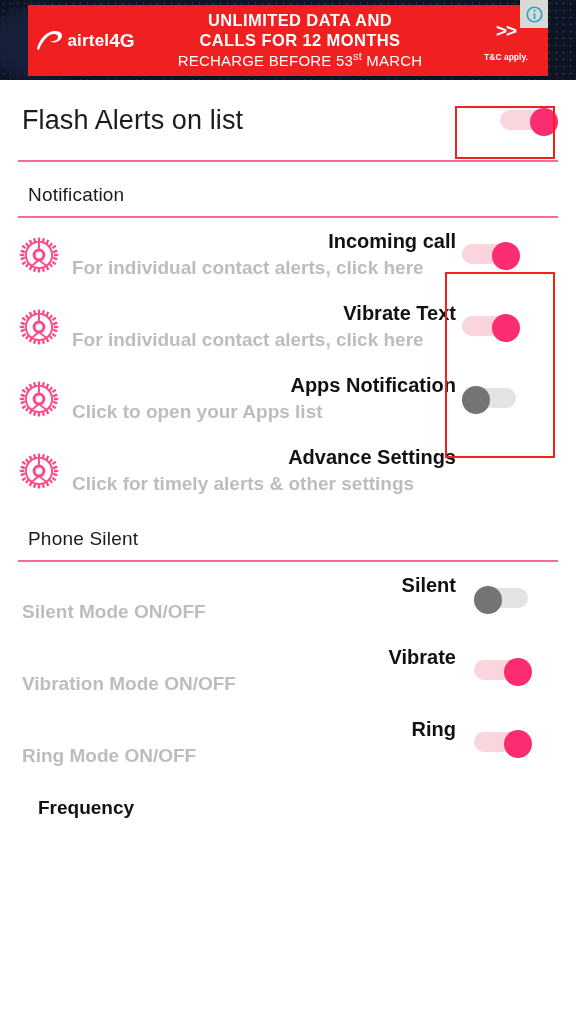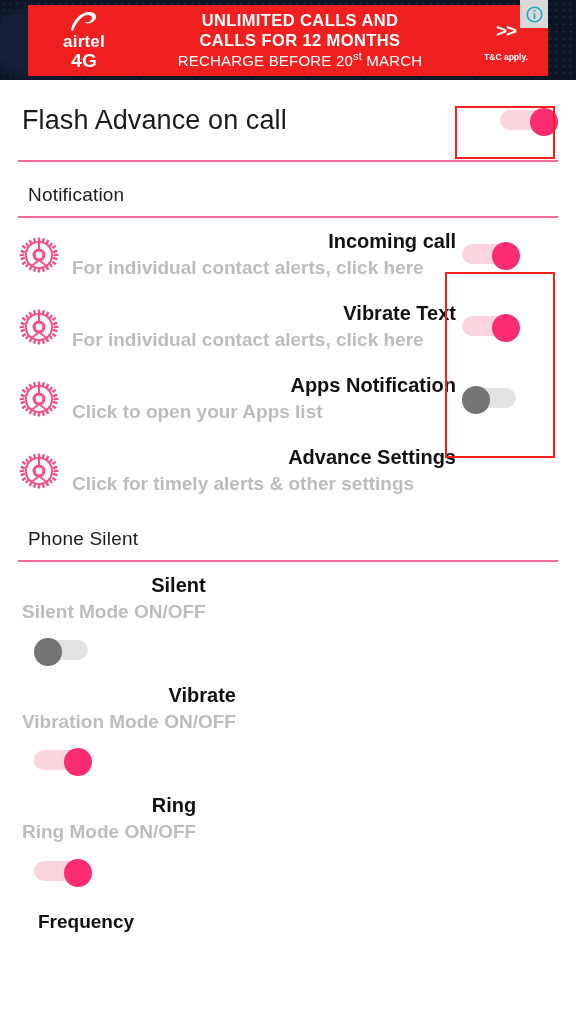--- a/index.html
+++ b/index.html
@@ -30,21 +30,21 @@
     background: #16203a; filter: blur(6px);
   }
   .ad-red {
     position: absolute; left: 28px; top: 5px;
     width: 520px; height: 71px;
     background: #f02020;
     display: flex; align-items: center;
   }
   .ad-logo {
     width: 112px; flex: none;
-    display: flex; flex-direction: column;
+    display: flex; 
     align-items: center; justify-content: center;
     color: #fff;
   }
   .ad-swoosh { width: 34px; height: 22px; display:block; margin-bottom:1px; }
   .ad-brand {
     font-size: 17px; font-weight: 700; line-height: 1.02;
     letter-spacing: .2px; color:#fff;
   }
   .ad-4g { font-size: 19px; font-weight: 700; line-height: 1.05; color:#fff; }
   .ad-copy {
@@ -80,21 +80,21 @@
 
   
   .divider { height: 2px; background: #f9689a; margin: 0 18px; }
   .section-head {
     font-size: 19px; color: #1b1b1b;
     padding: 22px 0 10px 28px; letter-spacing: .2px;
   }
 
   
   .row { display: flex; align-items: flex-start; padding: 10px 18px 10px 18px; }
-  .row.plain { padding-left: 22px; flex-direction: column; }
+  .row.plain { padding-left: 22px; }
   .row-icon { width: 54px; flex: none; padding-top: 6px; }
   .row-icon svg { width: 42px; height: 42px; display: block; }
   .row-text { flex: 1; padding-right: 6px; }
   .row-title { font-size: 20px; color: #111; font-weight: 700; line-height: 1.3; text-align: right; }
   .row.plain .row-title { font-weight: 700; }
   .row-sub {
     font-size: 19px; color: #bdbdbd; font-weight: 700;
     line-height: 1.32; margin-top: 1px;
   }
   .row-ctl { width: 96px; flex: none; display: flex; justify-content: flex-start; padding-top: 14px; }
@@ -140,42 +140,42 @@
     <div class="ad-red">
       <div class="ad-logo">
         <svg class="ad-swoosh" viewBox="0 0 34 22">
           <path d="M4 20 C 6 10, 14 2, 22 2 C 29 2, 31 7, 27 11 C 24 14, 19 14, 17 12 C 21 13, 25 11, 25 8 C 25 5, 21 4, 17 6 C 12 9, 8 15, 6 21 Z" fill="#ffffff"></path>
         </svg>
         <div class="ad-brand">airtel</div>
         <div class="ad-4g">4G</div>
       </div>
 
       <div class="ad-copy">
-        <div class="ad-l1">UNLIMITED CALLS AND</div>
+        <div class="ad-l1">UNLIMITED DATA AND</div>
         <div class="ad-l2">CALLS FOR 12 MONTHS</div>
-        <div class="ad-l3"><span>RECHARGE BEFORE 20</span><sup>st</sup><span> MARCH</span></div>
+        <div class="ad-l3"><span>RECHARGE BEFORE 53</span><sup>st</sup><span> MARCH</span></div>
       </div>
 
       <div class="ad-right">
         <div class="ad-arrows">&gt;&gt;</div>
         <div class="ad-tc">T&amp;C apply.</div>
       </div>
     </div>
 
     <div class="ad-info">
       <svg viewBox="0 0 24 24">
         <circle cx="12" cy="12" r="9.2" fill="none" stroke="#2aa9bf" stroke-width="2.1"></circle>
         <circle cx="12" cy="7.2" r="1.35" fill="#2aa9bf"></circle>
         <rect x="10.9" y="10" width="2.2" height="8" rx="1" fill="#2aa9bf"></rect>
       </svg>
     </div>
   </div>
 
   <div class="header-row">
-    <div class="header-title">Flash Advance on call</div>
+    <div class="header-title">Flash Alerts on list</div>
     <div class="row-ctl" style="width:auto;padding-top:0;">
       <div class="toggle on">
         <div class="track"></div>
         <div class="thumb"></div>
       </div>
     </div>
   </div>
   <div class="divider"></div>
 
   <div class="section-head">Notification</div>

